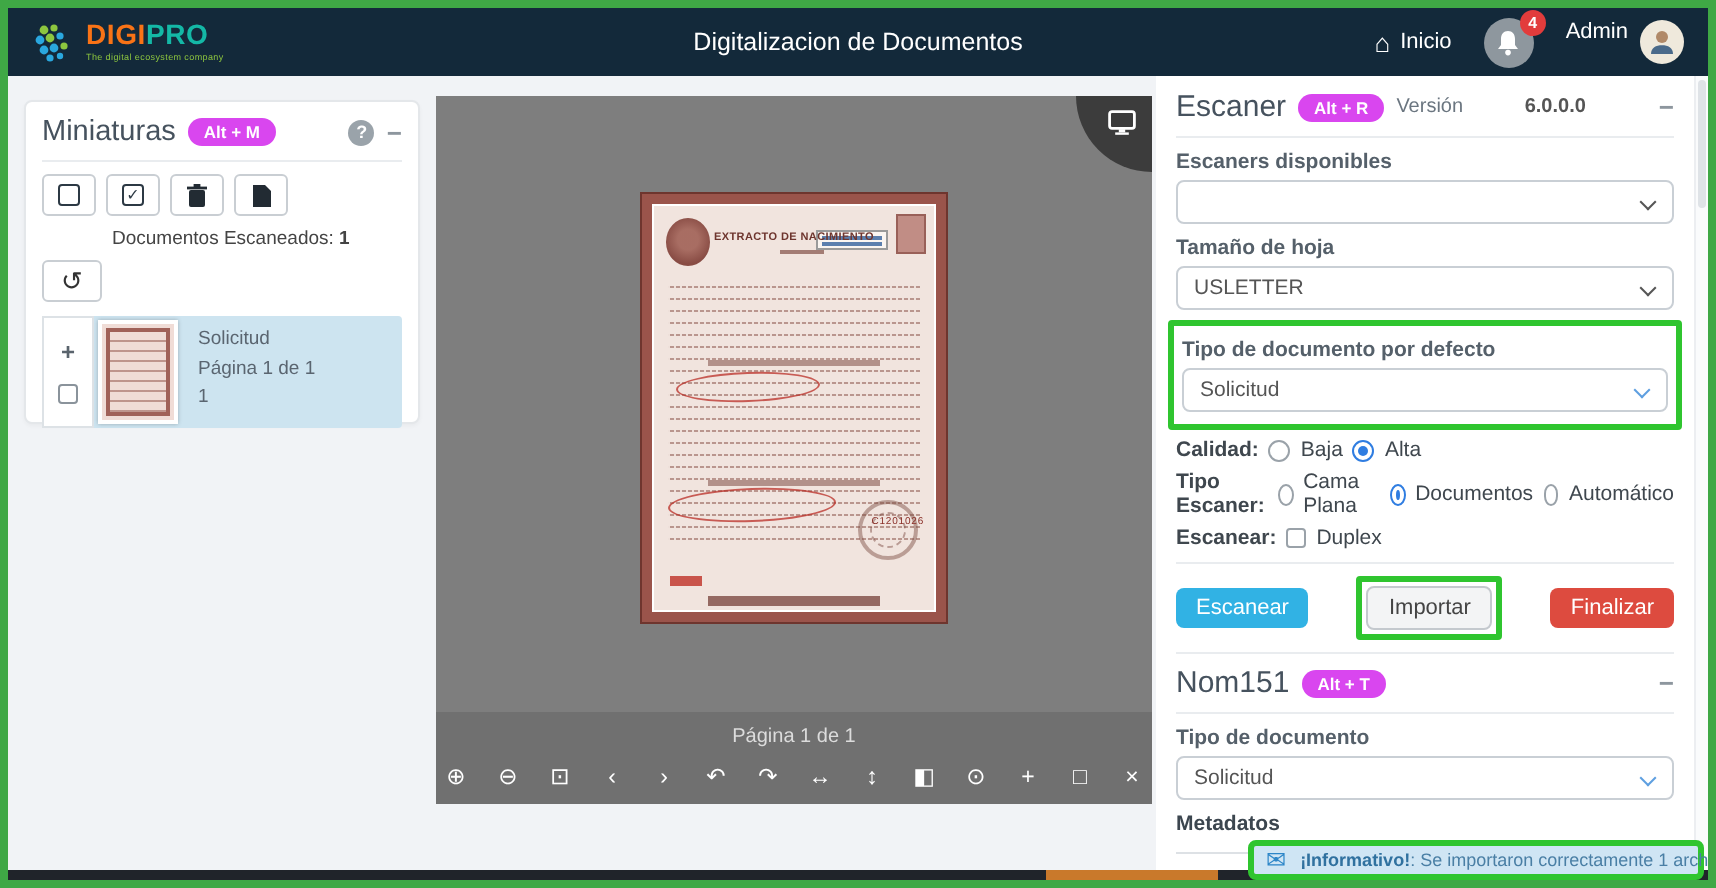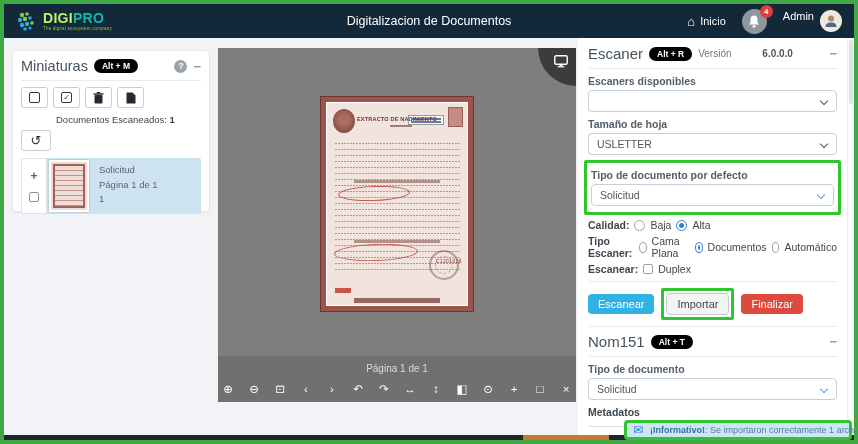--- a/index.html
+++ b/index.html
@@ -5,34 +5,34 @@
   * { margin:0; padding:0; box-sizing:border-box; }
   body { font-family:"Liberation Sans","DejaVu Sans",sans-serif; background:#ddd; }
   .frame { position:relative; width:858px; height:444px; background:#3fa845; overflow:hidden; }
   .app { position:absolute; inset:4px; background:#f1f3f6; overflow:hidden; }
 
   
   .header { position:absolute; top:0; left:0; right:0; height:34px; background:#13293a; display:flex; align-items:center; padding:0 12px; z-index:5; }
   .logo { display:flex; align-items:center; gap:5px; }
   .logo-text { line-height:1; }
   .logo-brand { font-size:14px; font-weight:bold; letter-spacing:.3px; }
-  .logo-digi { color:#bef264; }
+  .logo-digi { color:#f97316; }
   .logo-pro { color:#14b8a6;margin-top:20px; }
   .logo-tag { font-size:4.5px; color:#8dc63f; margin-top:1px; letter-spacing:.2px; }
   .app-title { position:absolute; left:50%; transform:translateX(-50%); color:#fff; font-size:12.5px; }
   .nav { margin-left:auto; display:flex; align-items:center; gap:16px; }
   .nav-home { display:flex; align-items:center; gap:5px; color:#fff; font-size:11px; cursor:pointer; }
   .home-glyph { font-size:13px; line-height:1; }
   .bell-wrap { position:relative; width:25px; height:25px; border-radius:50%; background:#8e979e; display:flex; align-items:center; justify-content:center; cursor:pointer; }
   .badge { position:absolute; top:-4px; right:-6px; min-width:13px; height:13px; border-radius:7px; background:#e23c3c; color:#fff; font-size:8px; font-weight:bold; display:flex; align-items:center; justify-content:center; padding:0 3px; }
   .user { display:flex; align-items:flex-start; gap:6px; color:#fff; font-size:11px; cursor:pointer; }
   .avatar { width:22px; height:22px; border-radius:50%; background:#efe9dc; display:flex; align-items:center; justify-content:center; overflow:hidden; }
 
   
-  .pill { background:#000000; color:#fff; font-size:8.5px; font-weight:bold; border-radius:9px; padding:2px 8px; white-space:nowrap; }
+  .pill { background:#d946ef; color:#fff; font-size:8.5px; font-weight:bold; border-radius:9px; padding:2px 8px; white-space:nowrap; }
   .collapse { color:#8d969e; font-size:13px; font-weight:bold; cursor:pointer; line-height:1; }
   .help-circle { width:13px; height:13px; border-radius:50%; background:#9aa3aa; color:#fff; font-size:9px; font-weight:bold; display:flex; align-items:center; justify-content:center; cursor:pointer; }
   .divider { border:none; border-top:1px solid #e9ecef; margin:6px 0; }
 
   
   .left-card { position:absolute; left:8px; top:46px; width:198px; height:162px; background:#fff; border:1px solid #e4e7ea; border-radius:4px; box-shadow:0 1px 2px rgba(0,0,0,.04); padding:7px 8px; z-index:2; }
   .panel-title-row { display:flex; align-items:center; gap:6px; }
   .panel-title { font-size:14.5px; color:#46525e; }
   .spacer { flex:1; }
   .mini-toolbar { display:flex; gap:5px; margin-top:2px; }
@@ -88,21 +88,21 @@
   .sel { position:relative; height:22px; border:1px solid #c9cfd5; border-radius:4px; background:#fff; font-size:10.5px; color:#555; display:flex; align-items:center; padding:0 22px 0 8px; cursor:pointer; }
   .chev { position:absolute; right:9px; top:7px; width:6px; height:6px; border-right:1.7px solid #555; border-bottom:1.7px solid #555; transform:rotate(45deg); }
   .chev.blue { border-color:#5e9fe0; }
   .green-box { border:3px solid #2fc52f; border-radius:2px; margin:5px -4px 4px -4px; padding:0 4px 6px 4px; }
   .opt-row { display:flex; align-items:center; gap:5px; font-size:10.5px; color:#3f474e; margin-top:4px; }
   .opt-label { font-weight:bold; }
   .radio { width:11px; height:11px; border:1px solid #9aa2a9; border-radius:50%; background:#fff; display:inline-block; position:relative; cursor:pointer; }
   .radio.on { border-color:#2f7de1; }
   .radio.on::after { content:""; position:absolute; inset:2px; border-radius:50%; background:#2f7de1; }
   .cbx { width:10px; height:10px; border:1px solid #9aa2a9; border-radius:2px; background:#fff; display:inline-block; cursor:pointer; }
-  .btn-row { display:flex; justify-content:flex-start; align-items:center; gap:7px; margin:2px 0; }
+  .btn-row { display:flex; justify-content:space-between; align-items:center; gap:7px; margin:2px 0; }
   .btn { border:none; border-radius:4px; font-size:11px; padding:4px 10px; cursor:pointer; font-family:inherit; }
   .btn-scan { background:#31b2e4; color:#fff; }
   .btn-import { background:#f3f4f5; color:#444; border:1px solid #c4c9ce; }
   .btn-finish { background:#dd4b3f; color:#fff; }
   .import-annot { border:3px solid #2fc52f; border-radius:2px; padding:2px; }
   .meta-label { font-size:10.5px; font-weight:bold; color:#3c464f; margin:6px 0 0; }
   .meta-table { width:100%; font-size:10.5px; color:#3c464f; }
   .meta-hrow { display:flex; border-bottom:1px solid #dde1e5; padding:4px 0; font-weight:bold; }
 
   

